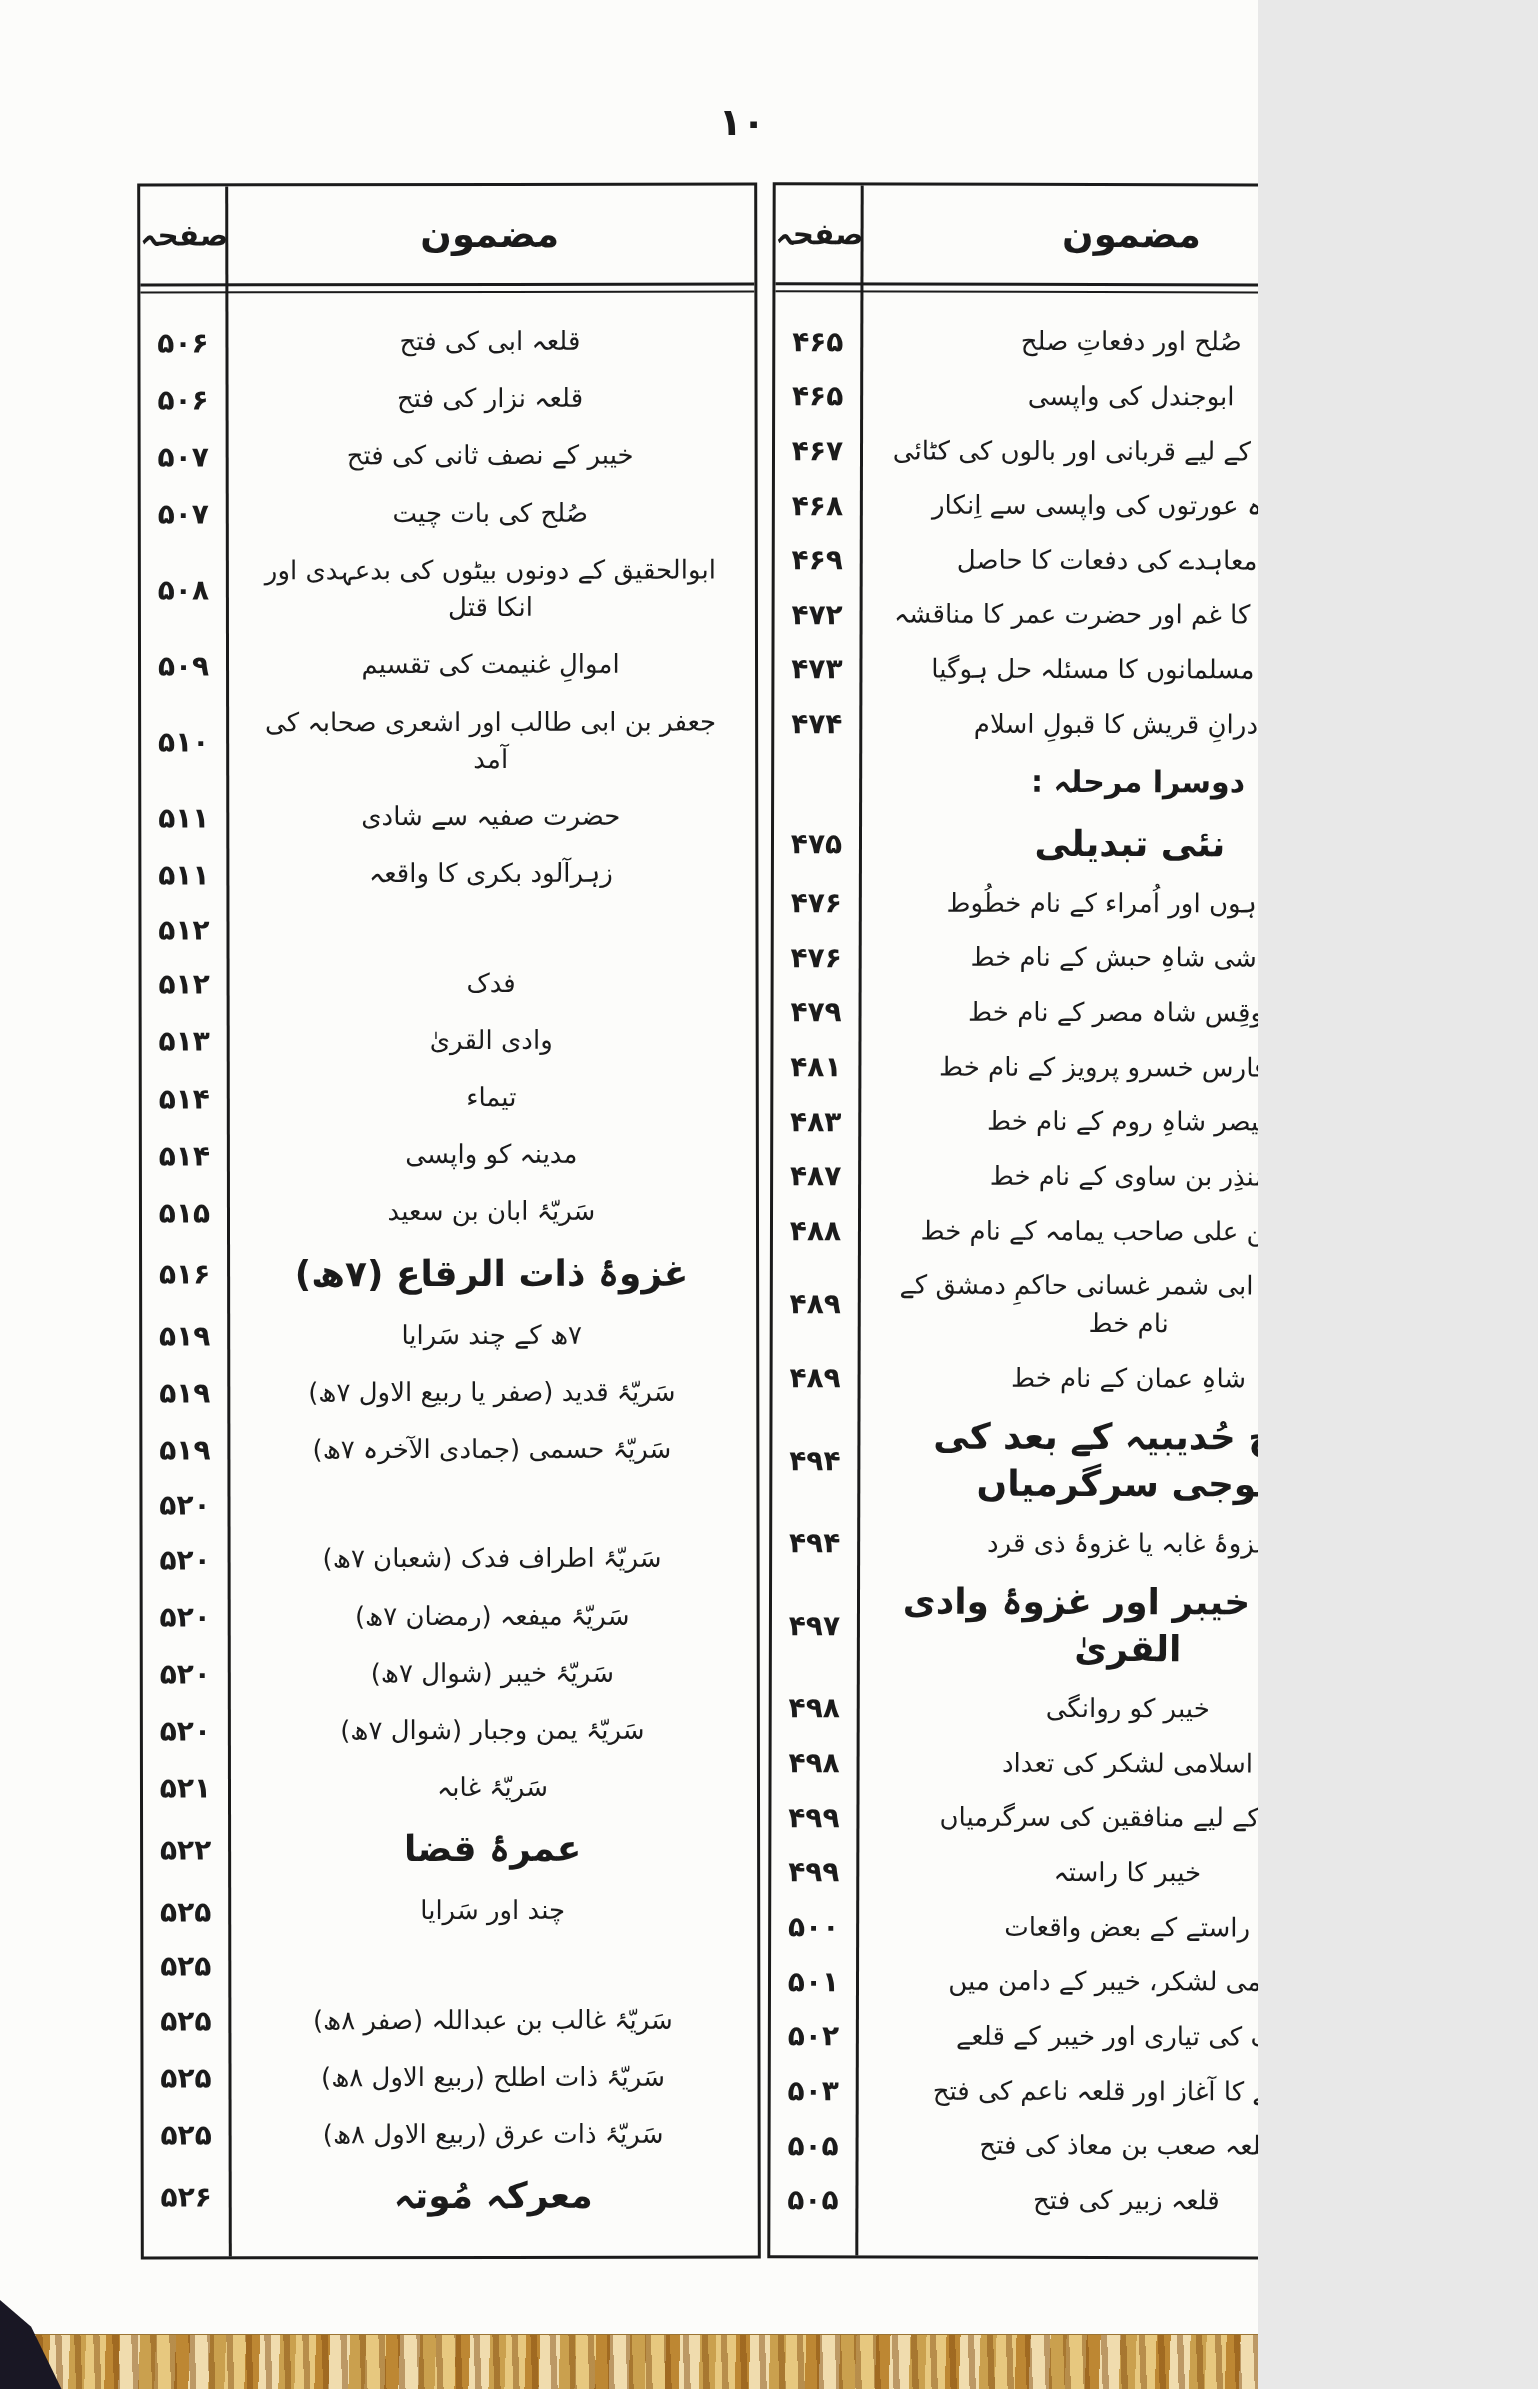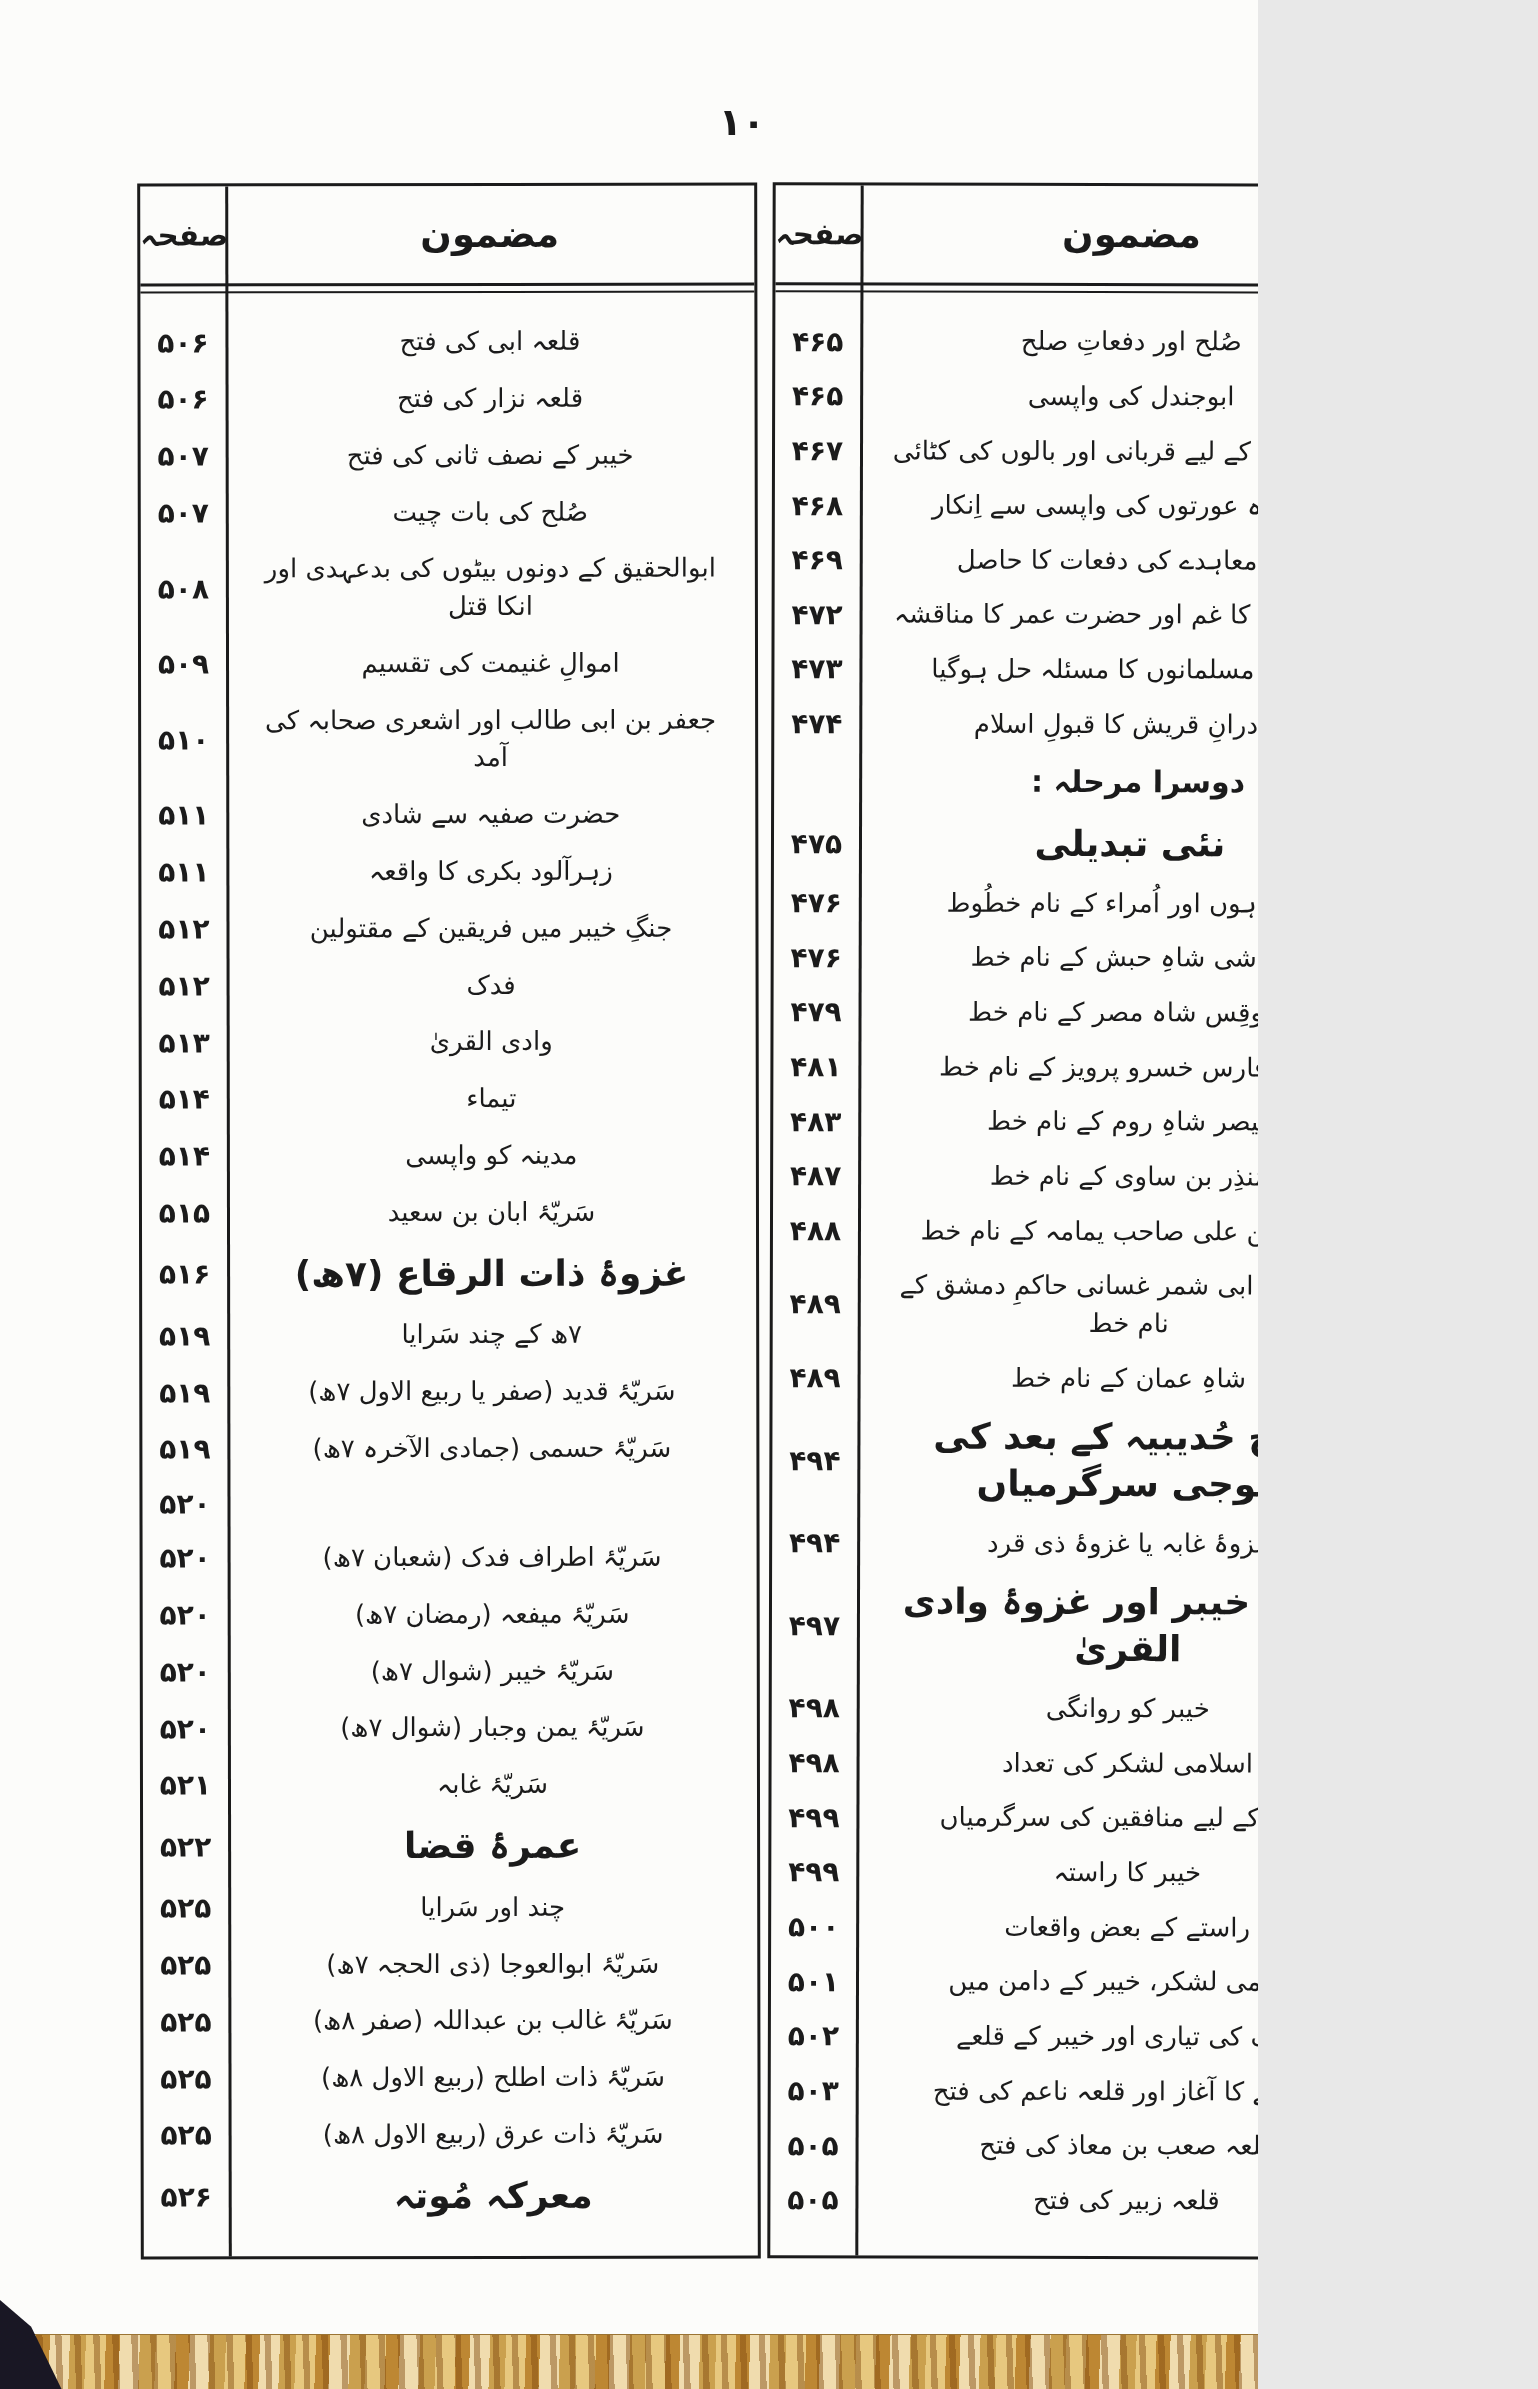--- a/index.html
+++ b/index.html
@@ -285,21 +285,20 @@
           <div class="row">
             <div class="num">۵۱۱</div>
             <div class="txt" dir="rtl">حضرت صفیہ سے شادی</div>
           </div>
           <div class="row">
             <div class="num">۵۱۱</div>
             <div class="txt" dir="rtl">زہرآلود بکری کا واقعہ</div>
           </div>
           <div class="row">
             <div class="num">۵۱۲</div>
-            <div class="txt" dir="rtl">جنگِ خیبر میں فریقین کے مقتولین</div>
           </div>
           <div class="row">
             <div class="num">۵۱۲</div>
             <div class="txt" dir="rtl">فدک</div>
           </div>
           <div class="row">
             <div class="num">۵۱۳</div>
             <div class="txt" dir="rtl">وادی القریٰ</div>
           </div>
           <div class="row">
@@ -356,21 +355,20 @@
           <div class="row heading">
             <div class="num">۵۲۲</div>
             <div class="txt" dir="rtl">عمرۂ قضا</div>
           </div>
           <div class="row">
             <div class="num">۵۲۵</div>
             <div class="txt" dir="rtl">چند اور سَرایا</div>
           </div>
           <div class="row">
             <div class="num">۵۲۵</div>
-            <div class="txt" dir="rtl">سَریّۂ ابوالعوجا (ذی الحجہ ۷ھ)</div>
           </div>
           <div class="row">
             <div class="num">۵۲۵</div>
             <div class="txt" dir="rtl">سَریّۂ غالب بن عبداللہ (صفر ۸ھ)</div>
           </div>
           <div class="row">
             <div class="num">۵۲۵</div>
             <div class="txt" dir="rtl">سَریّۂ ذات اطلح (ربیع الاول ۸ھ)</div>
           </div>
           <div class="row">

